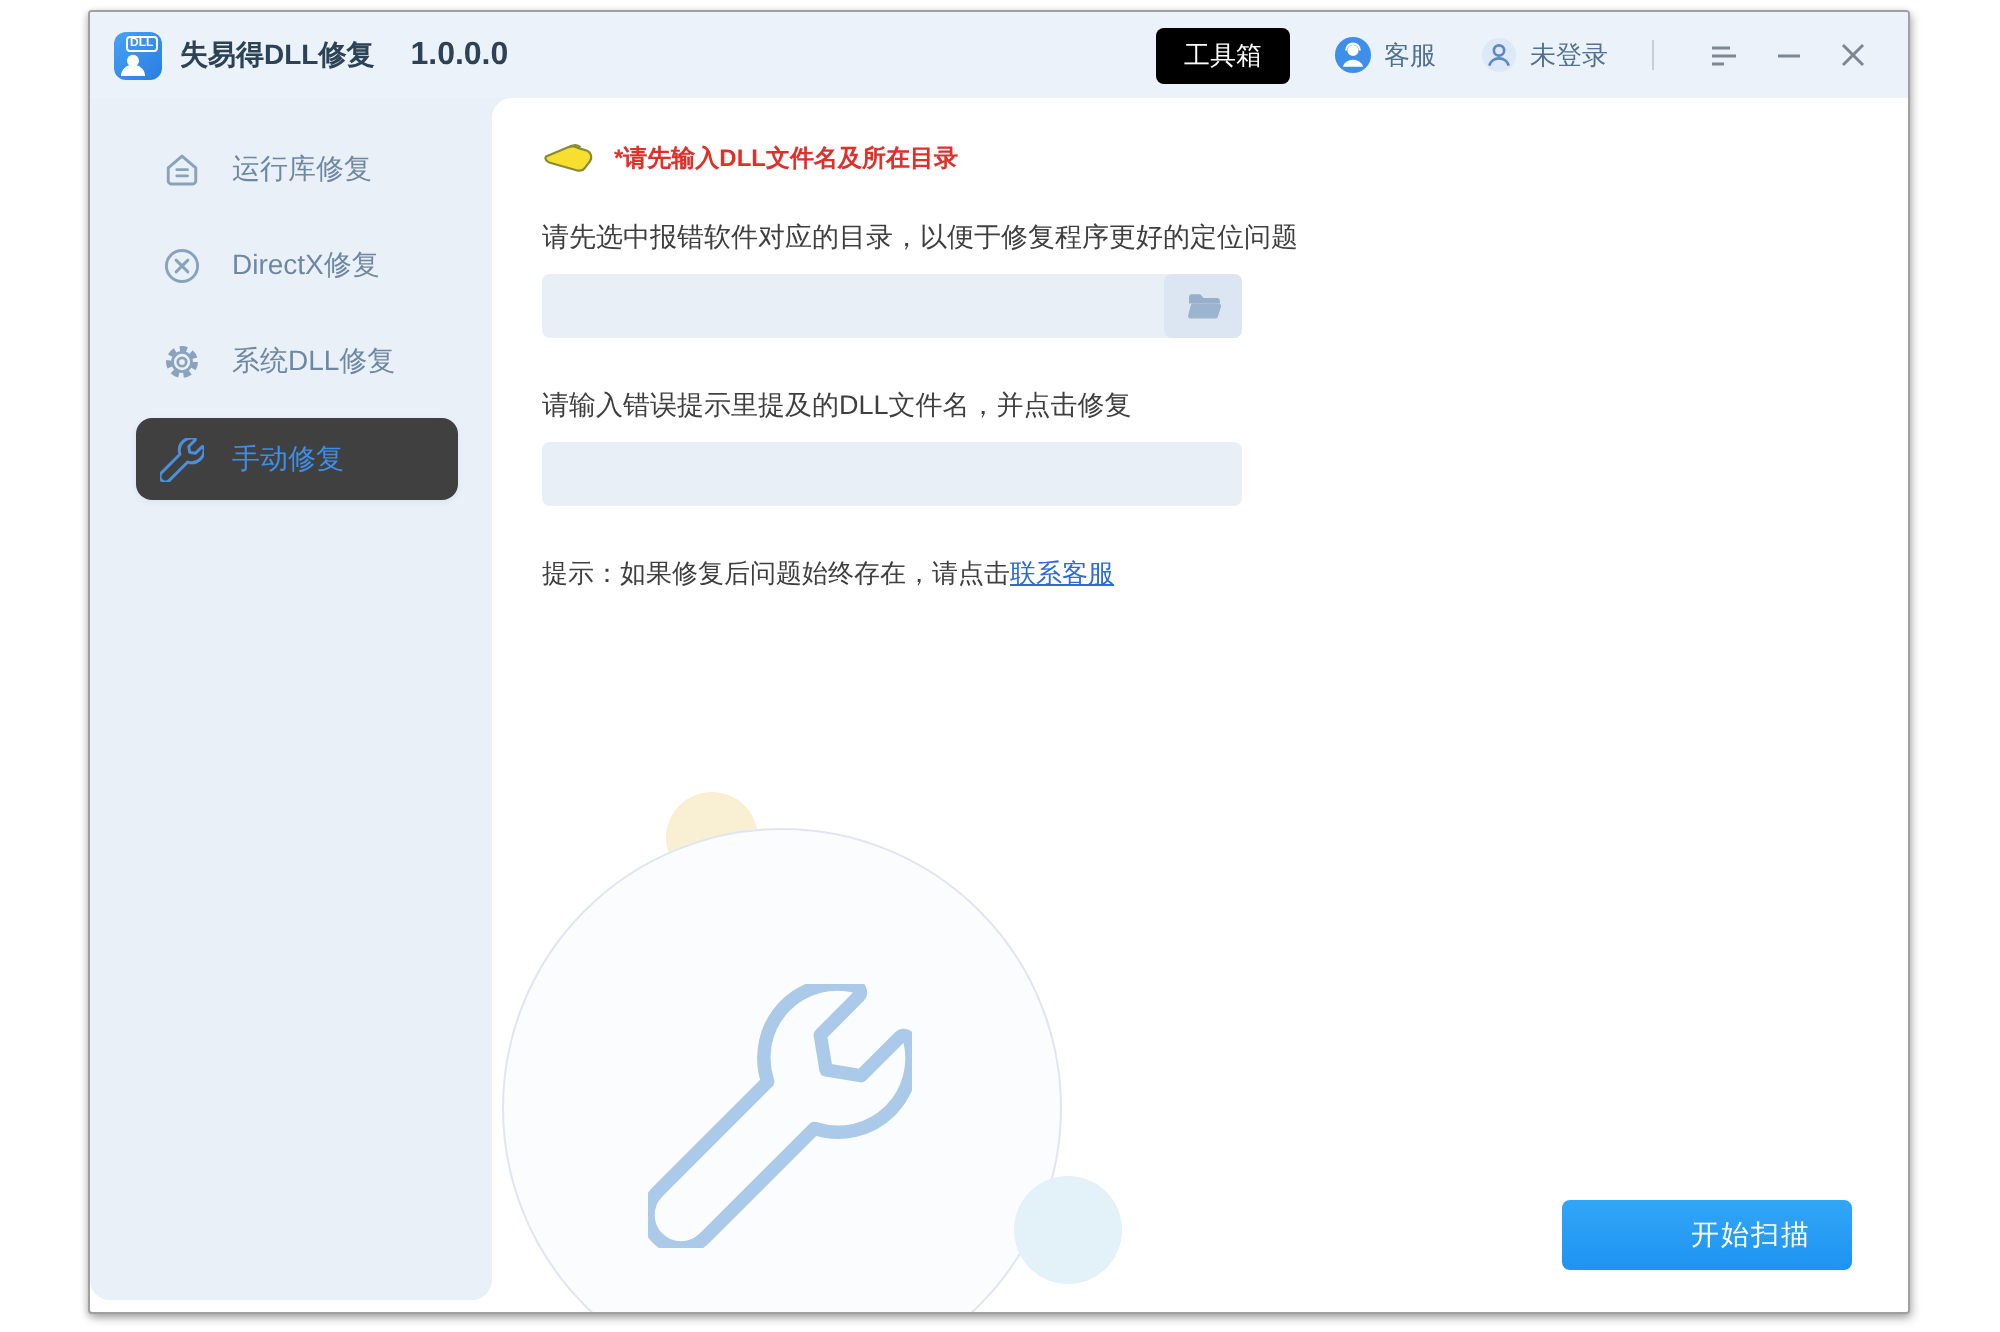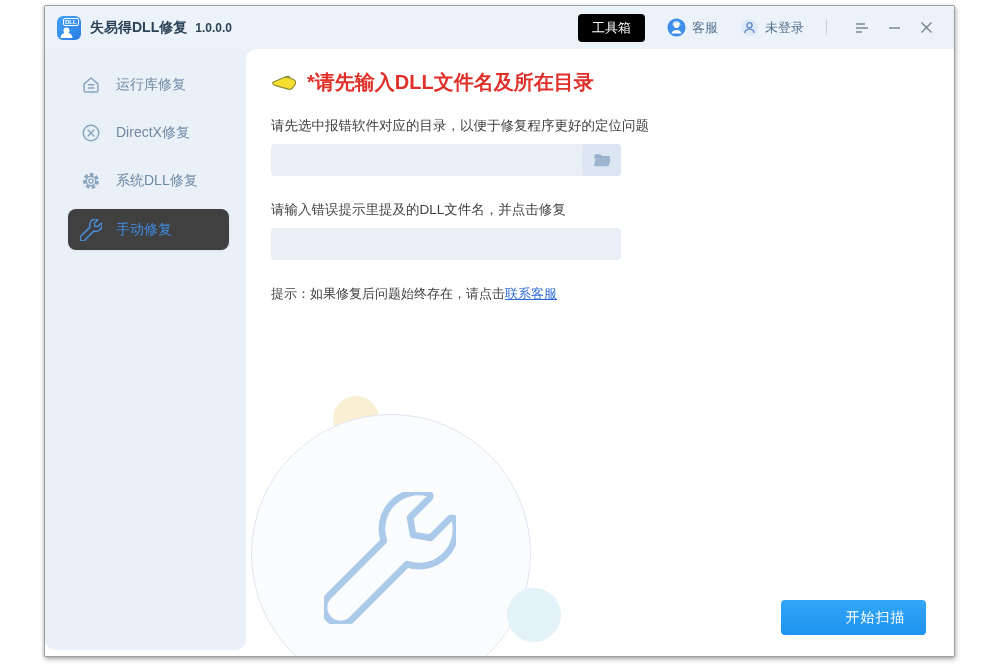--- a/index.html
+++ b/index.html
@@ -14,21 +14,21 @@
   
   .titlebar { position:absolute; left:0; top:0; right:0; height:43px;
     background:#ecf2f9; display:flex; align-items:center; padding:0 15px 0 12px; }
   .app-icon { width:24px; height:24px; border-radius:6px; flex:0 0 auto;
     background:linear-gradient(135deg,#45a3f3,#2a7ce2); position:relative; }
   .app-icon .dll-badge { position:absolute; top:2px; left:6px; font-size:6px;
     font-weight:bold; color:#fff; border:1px solid #fff; border-radius:2px;
     padding:0 1px; line-height:6px; }
   .app-icon svg { position:absolute; left:3px; bottom:2px; }
   .app-title { font-size:14px; font-weight:bold; color:#2c4257; margin-left:9px; }
-  .app-version { font-size:12px; font-weight:bold; color:#2c4257; margin-left:8px;text-align:right; }
+  .app-version { font-size:16px; font-weight:bold; color:#2c4257; margin-left:18px;text-align:right; }
 
   .tb-right { margin-left:auto; display:flex; align-items:center; }
   .toolbox-btn { background:#000000; color:#fff; font-size:13px; border:none;
     border-radius:4px; padding:5px 14px; cursor:pointer; }
   .tb-group { display:flex; align-items:center; gap:6px; margin-left:22px;
     font-size:13px; color:#51718e; cursor:pointer;justify-content:center; }
   .tb-divider { width:1px; height:15px; background:#c6cfd9; margin:0 16px 0 22px; }
   .win-ctrl { width:26px; height:26px; display:flex; align-items:center;
     justify-content:center; margin-left:6px; cursor:pointer; }
 
@@ -43,21 +43,21 @@
     box-shadow:0 1px 3px rgba(120,150,190,.12); }
 
   
   .main { position:absolute; left:201px; top:43px; right:0; bottom:0;
     background:#fff; border-top-left-radius:10px; overflow:hidden; }
   .corner-patch { position:absolute; left:198px; top:43px; width:16px; height:16px;
     background:#e9f0f8; }
 
   .content { position:relative; padding:20px 0 0 25px; z-index:2; }
   .notice-row { display:flex; align-items:center; gap:10px; margin-bottom:21px; }
-  .notice-text { color:#e0302a; font-size:20px; font-weight:bold; }
+  .notice-text { color:#e0302a; font-size:12px; font-weight:bold; }
   .field-label { color:#3f3f3f; font-size:13.5px; margin-bottom:9px; }
   .input-wrap { width:350px; height:32px; background:#e9eff7; border-radius:4px;
     display:flex; align-items:stretch; margin-bottom:25px; }
   .input-wrap input { flex:1; border:none; background:transparent; outline:none;
     padding:0 10px; font-size:13px; color:#333;
     font-family:"Liberation Sans","DejaVu Sans",sans-serif; }
   .folder-btn { width:39px; background:#dbe6f2; border:none; border-radius:4px;
     display:flex; align-items:center; justify-content:center; cursor:pointer; }
   .hint { font-size:13px; color:#3f3f3f; margin-top:10px; }
   .hint a { color:#2f6bd8; text-decoration:underline; cursor:pointer; }

